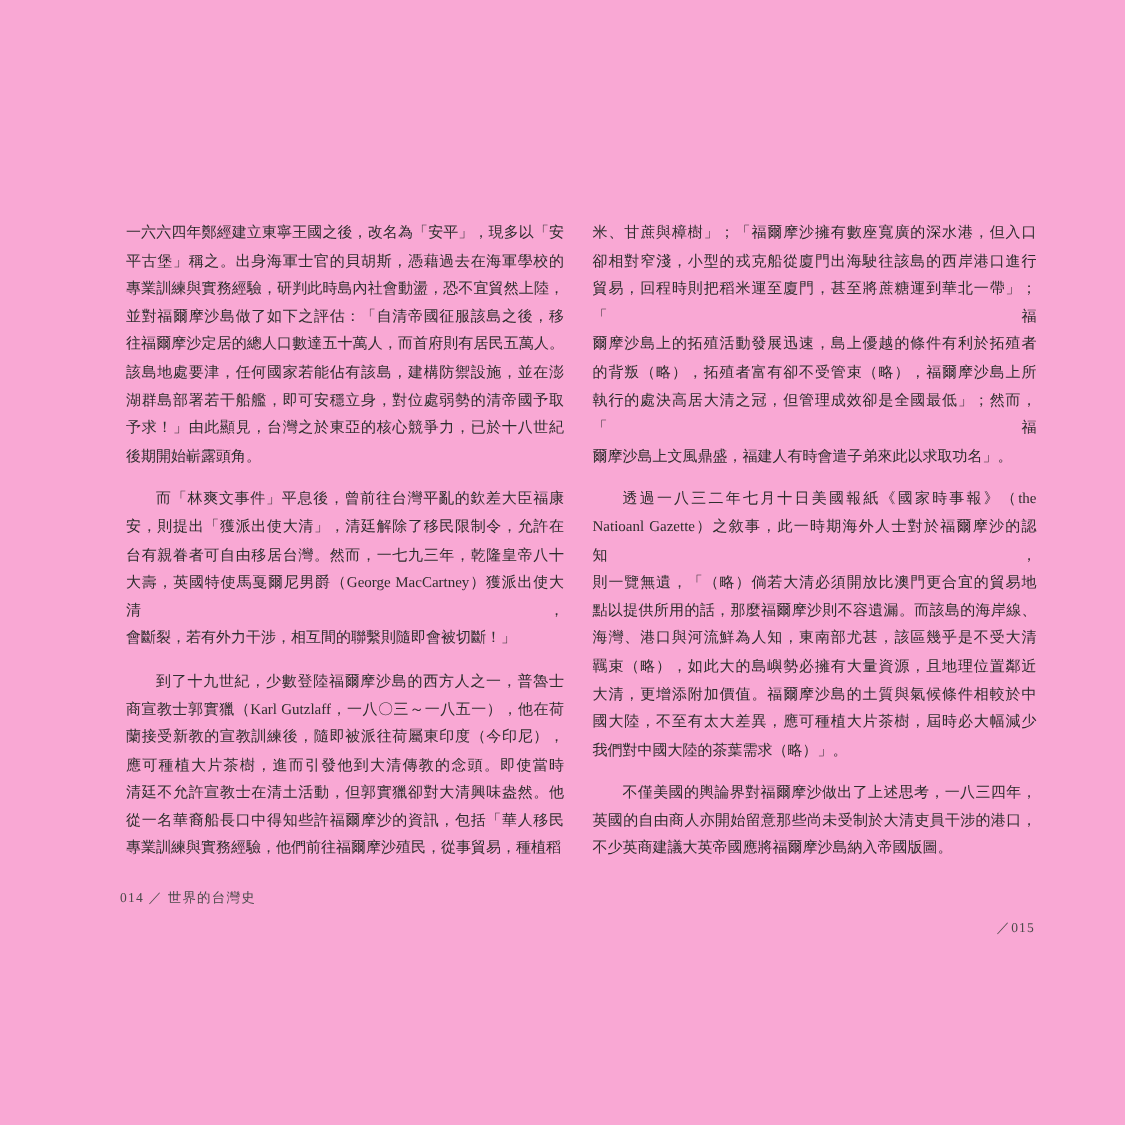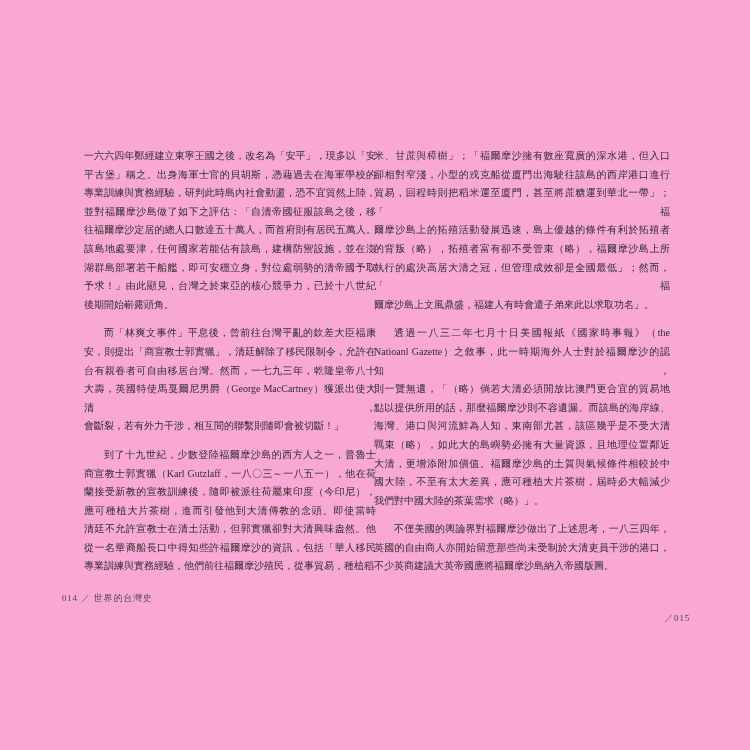--- a/index.html
+++ b/index.html
@@ -20,36 +20,36 @@
     height: 750px;
     background: #f9a8d4;
   }
   .text-col {
     position: absolute;
     font-size: 10px;
     line-height: 18.6px;
     letter-spacing: 0;
   }
   .col-left  { left: 84px;  top: 147px; width: 292px; }
-  .col-right { left: 374px; top: 147px; width: 296px; }
+  .col-right { left: 395px; top: 147px; width: 296px; }
   .para + .para { margin-top: 10px; }
   .line {
     text-align: justify;
     min-height: 18.6px;
   }
   .line.just { text-align-last: justify; }
   .line.first { text-indent: 2em; }
   .footer {
     position: absolute;
     font-size: 9px;
     color: #4a4a4a;
     letter-spacing: 0.8px;
     font-family: "Liberation Serif", "DejaVu Serif", serif;
   }
-  .footer-left  { left: 62px;  top: 592px; }
+  .footer-left  { left: 80px;  top: 592px; }
   .footer-right { right: 60px; top: 592px; margin-top: 20px; }
 </style>
 </head>
 <body>
 
 <div class="spread">
 
   <div class="text-col col-left">
       <div class="para">
         <div class="line just">一六六四年鄭經建立東寧王國之後，改名為「安平」，現多以「安</div>
@@ -57,21 +57,21 @@
         <div class="line just">專業訓練與實務經驗，研判此時島內社會動盪，恐不宜貿然上陸，</div>
         <div class="line just">並對福爾摩沙島做了如下之評估：「自清帝國征服該島之後，移</div>
         <div class="line just">往福爾摩沙定居的總人口數達五十萬人，而首府則有居民五萬人。</div>
         <div class="line just">該島地處要津，任何國家若能佔有該島，建構防禦設施，並在澎</div>
         <div class="line just">湖群島部署若干船艦，即可安穩立身，對位處弱勢的清帝國予取</div>
         <div class="line just">予求！」由此顯見，台灣之於東亞的核心競爭力，已於十八世紀</div>
         <div class="line">後期開始嶄露頭角。</div>
       </div>
       <div class="para">
         <div class="line just first">而「林爽文事件」平息後，曾前往台灣平亂的欽差大臣福康</div>
-        <div class="line just">安，則提出「商宣教士郭實獵」，清廷解除了移民限制令，允許在</div>
+        <div class="line just">安，則提出「獲派出使大清」，清廷解除了移民限制令，允許在</div>
         <div class="line just">台有親眷者可自由移居台灣。然而，一七九三年，乾隆皇帝八十</div>
         <div class="line just">大壽，英國特使馬戛爾尼男爵（George MacCartney）獲派出使大清，</div>
         <div class="line">會斷裂，若有外力干涉，相互間的聯繫則隨即會被切斷！」</div>
       </div>
       <div class="para">
         <div class="line just first">到了十九世紀，少數登陸福爾摩沙島的西方人之一，普魯士</div>
         <div class="line just">商宣教士郭實獵（Karl Gutzlaff，一八〇三～一八五一），他在荷</div>
         <div class="line just">蘭接受新教的宣教訓練後，隨即被派往荷屬東印度（今印尼），</div>
         <div class="line just">應可種植大片茶樹，進而引發他到大清傳教的念頭。即使當時</div>
         <div class="line just">清廷不允許宣教士在清土活動，但郭實獵卻對大清興味盎然。他</div>

